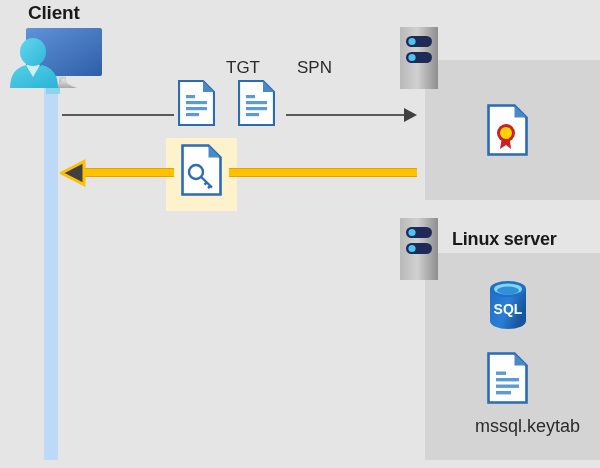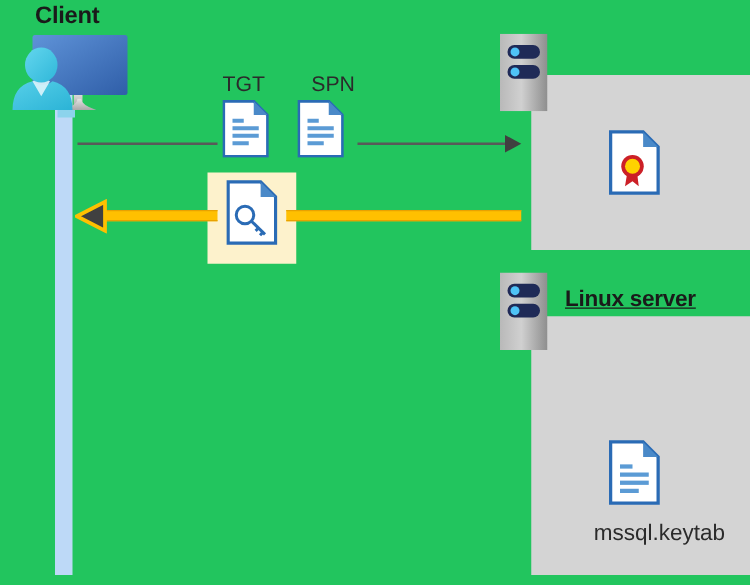--- a/index.html
+++ b/index.html
@@ -8,21 +8,21 @@
     padding: 0;
     background: #ffffff;
   }
   body {
     font-family: "Liberation Sans", sans-serif;
   }
   #canvas {
     position: relative;
     width: 600px;
     height: 468px;
-    background: #22c55e;
+    background: #e5e5e5;
     overflow: hidden;
   }
   .abs { position: absolute; }
 
   
   .title-bold {
     font-weight: bold;
     color: #1a1a1a;
     letter-spacing: -0.2px;
   }
@@ -35,33 +35,33 @@
     left: 452px; top: 4px;
     font-size: 18px;
     line-height: 23px;
     width: 130px;
   }
   #linux-label {
     left: 452px; top: 228px;
     font-size: 18px;
     line-height: 23px;
     width: 140px;
-    text-decoration: underline;
   }
   #keytab-caption {
     left: 425px; top: 416px;
     width: 205px;
     text-align: center;
     font-size: 18px;
     color: #2b2b2b;
   }
   .doc-caption {
     font-size: 17px;
     color: #2b2b2b;
     text-align: center;
+    margin-left: 48px;
   }
   #tgt-caption { left: 170px; top: 58px; width: 50px; }
   #spn-caption { left: 239px; top: 58px; width: 55px; }
 
   
   #client-lifeline {
     left: 44px; top: 62px;
     width: 14px; height: 398px;
     background: #bdd9f7;
   }
@@ -256,20 +256,36 @@
       <path d="M1.5 1.5 h26 l12 12 v37 h-38 z" fill="#ffffff" stroke="#2a6bb5" stroke-width="2.6"></path>
       <path d="M27.5 1.5 l12 12 h-12 z" fill="#4a89c8"></path>
 
       <path d="M15 33 L13 45 L19 41 L24 45 L22.5 33 Z" fill="#cc2027"></path>
 
       <circle cx="19" cy="29" r="9" fill="#cc2027"></circle>
       <circle cx="19" cy="29" r="6" fill="#ffd200"></circle>
     </svg>
   </div>
 
+  <div class="abs" id="sql-icon">
+    <svg width="42" height="50" viewBox="0 0 42 50">
+      <defs>
+        <linearGradient id="gSql" x1="0" y1="0" x2="1" y2="0.4">
+          <stop offset="0%" stop-color="#1f6fc4"></stop>
+          <stop offset="55%" stop-color="#2a7fd4"></stop>
+          <stop offset="100%" stop-color="#17549b"></stop>
+        </linearGradient>
+      </defs>
+      <path d="M3 9 v32 a18 8 0 0 0 36 0 v-32 z" fill="url(#gSql)"></path>
+      <ellipse cx="21" cy="9" rx="18" ry="8" fill="#1f6fc4"></ellipse>
+      <ellipse cx="21" cy="9" rx="14" ry="5.6" fill="#7fd8f0"></ellipse>
+      <ellipse cx="21" cy="10.5" rx="11" ry="4" fill="#2f8fd8"></ellipse>
+      <text x="21" y="34" text-anchor="middle" font-family="Liberation Sans, sans-serif" font-size="14" font-weight="bold" fill="#ffffff">SQL</text>
+    </svg>
+  </div>
 
   <div class="abs" id="keytab-doc">
     <svg width="41" height="52" viewBox="0 0 41 52">
       <path d="M1.5 1.5 h26 l12 12 v37 h-38 z" fill="#ffffff" stroke="#2a6bb5" stroke-width="2.6"></path>
       <path d="M27.5 1.5 l12 12 h-12 z" fill="#4a89c8"></path>
       <rect x="9" y="26" width="23" height="3.4" fill="#5b9bd5"></rect>
       <rect x="9" y="32.5" width="23" height="3.4" fill="#5b9bd5"></rect>
       <rect x="9" y="39" width="15" height="3.4" fill="#5b9bd5"></rect>
       <rect x="9" y="19.5" width="10" height="3.4" fill="#5b9bd5"></rect>
     </svg>

